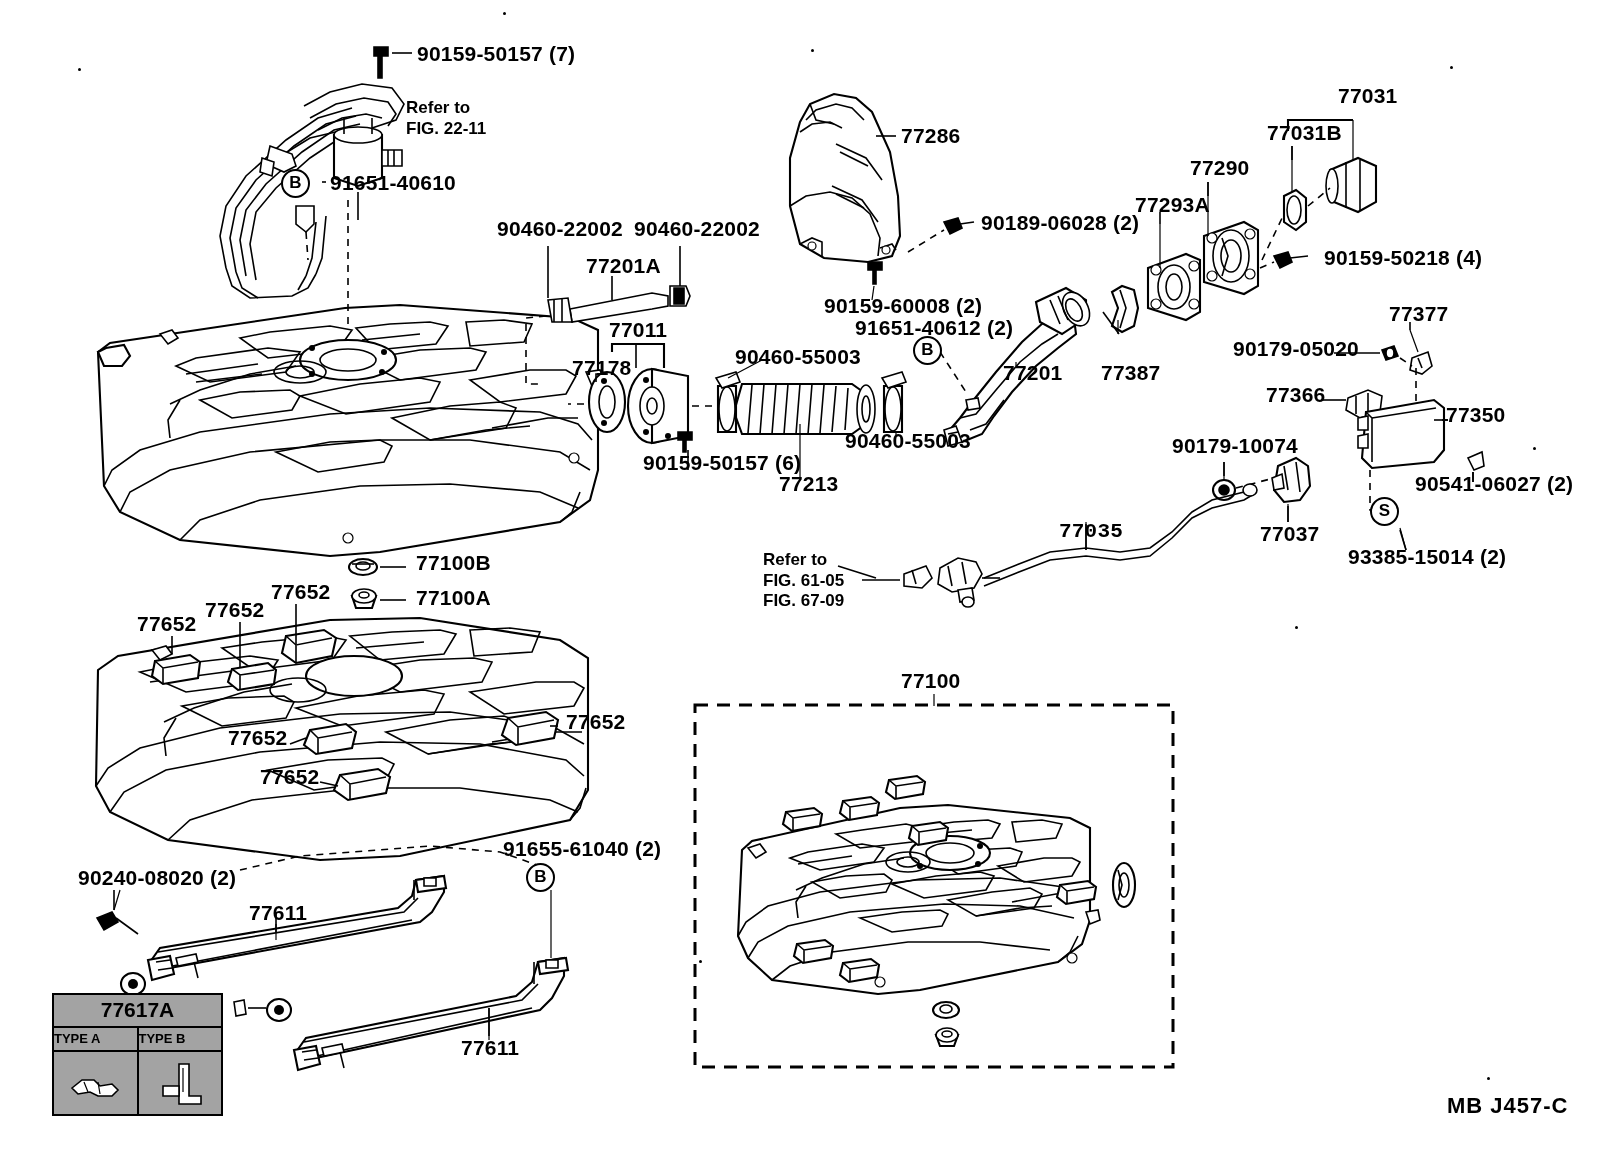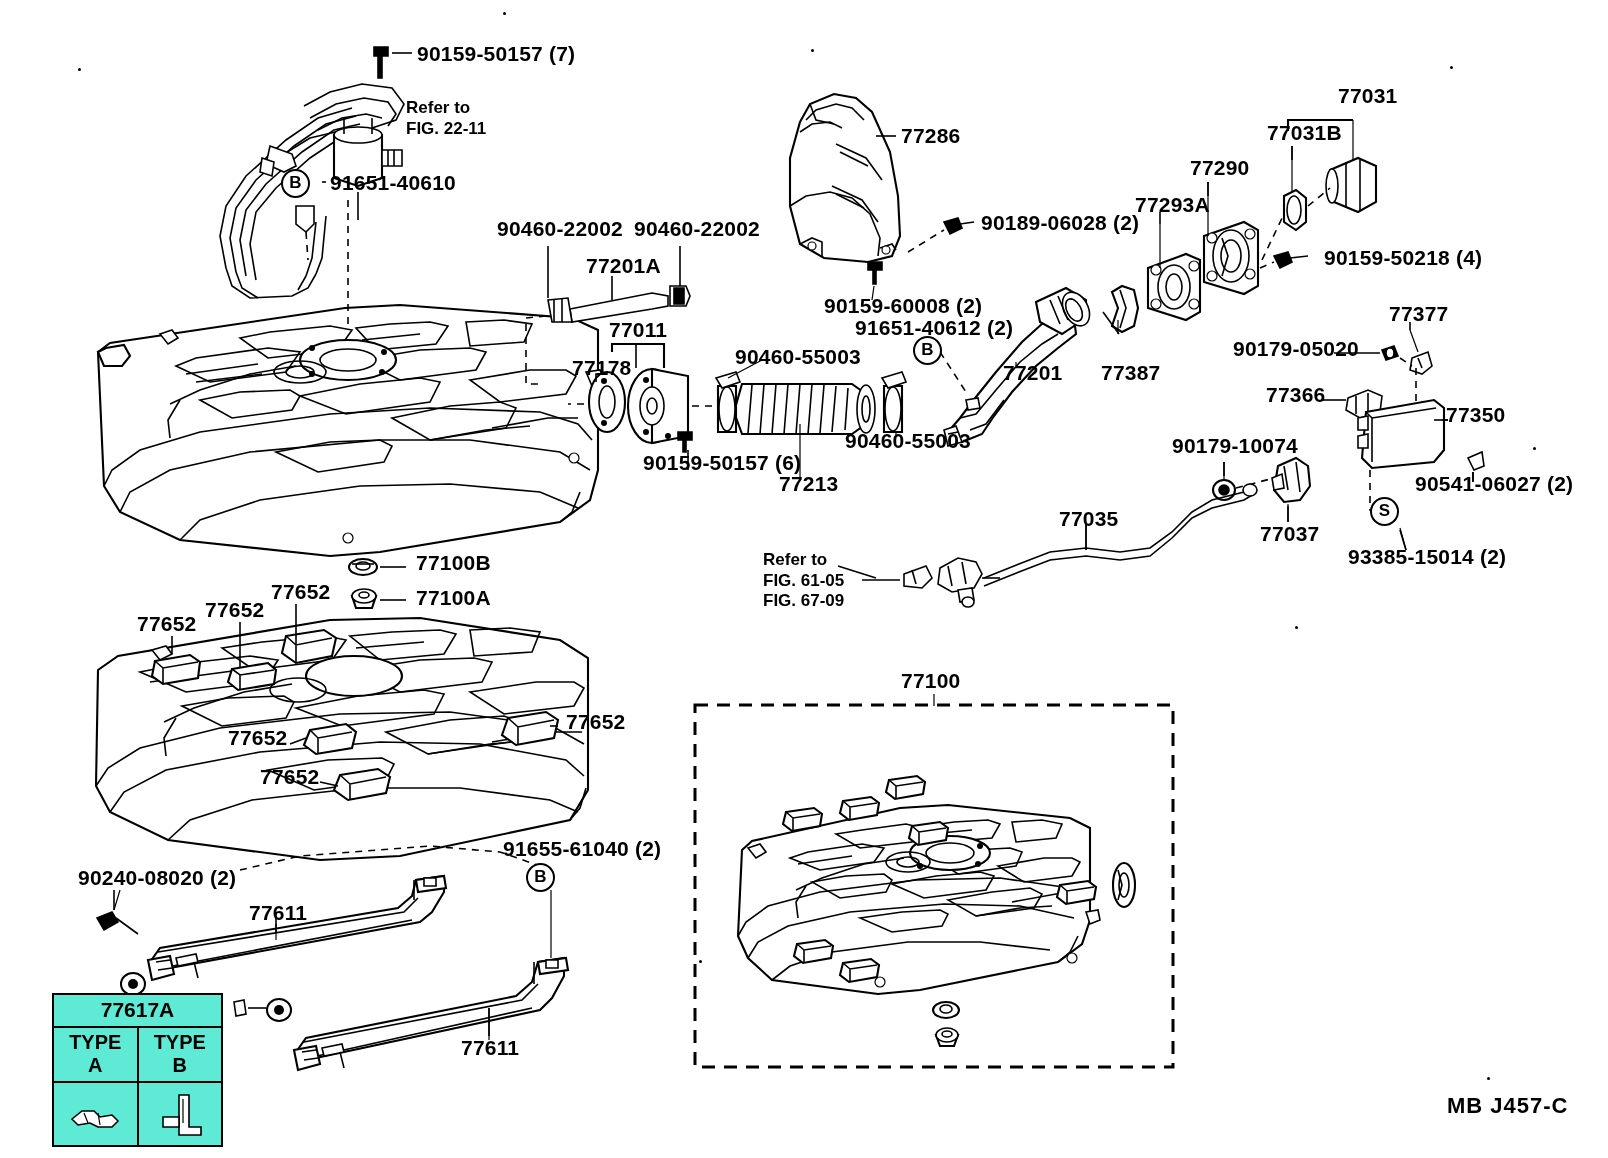--- a/index.html
+++ b/index.html
@@ -11,25 +11,25 @@
   .multi{position:absolute;font-weight:700;font-size:17px;line-height:1.22;white-space:pre;}
   svg{position:absolute;left:0;top:0;width:1608px;height:1158px;overflow:visible;}
   .ln{stroke:#000;fill:none;}
   .w2{stroke-width:2.1;}
   .w15{stroke-width:1.6;}
   .w1{stroke-width:1.2;}
   .dash{stroke-dasharray:7 6;}
   .dashbox{stroke-dasharray:13 9;stroke-width:3;}
   .fillw{fill:#fff;}
   .fillk{fill:#000;}
-  .tbl{position:absolute;border:2.4px solid #000;background:#5eead4;}
+  .tbl{position:absolute;border:2.4px solid #000;background:#a3a3a3;}
   .tbl .hd{border-bottom:2.4px solid #000;text-align:center;font-weight:700;
            font-size:21px;padding:3px 0 4px;}
   .tbl .row{display:flex;}
-  .tbl .cell{flex:1;text-align:center;font-weight:700;font-size:20px;padding:3px 8px 4px;}
+  .tbl .cell{flex:1;font-weight:700;font-size:13px;padding:3px 0 4px;}
   .tbl .cell+.cell{border-left:2.4px solid #000;}
   .tbl .imgs{display:flex;border-top:2.4px solid #000;height:62px;}
   .tbl .ic{flex:1;position:relative;}
   .tbl .ic+.ic{border-left:2.4px solid #000;}
   .cir{position:absolute;width:25px;height:25px;border:2.4px solid #000;border-radius:50%;
        background:#fff;font-weight:700;font-size:17px;text-align:center;line-height:24px;}
   .speck{position:absolute;background:#000;border-radius:50%;}
 </style>
 </head>
 <body>
@@ -542,21 +542,21 @@
 <div class="lbl" style="left:1338px;top:84px;">77031</div>
 <div class="lbl" style="left:1324px;top:246px;">90159-50218 (4)</div>
 <div class="lbl" style="left:1389px;top:302px;">77377</div>
 <div class="lbl" style="left:1233px;top:337px;">90179-05020</div>
 <div class="lbl" style="left:1266px;top:383px;">77366</div>
 <div class="lbl" style="left:1446px;top:403px;">77350</div>
 <div class="lbl" style="left:1415px;top:472px;">90541-06027 (2)</div>
 <div class="lbl" style="left:1172px;top:434px;">90179-10074</div>
 <div class="lbl" style="left:1260px;top:522px;">77037</div>
 <div class="lbl" style="left:1348px;top:545px;">93385-15014 (2)</div>
-<div class="lbl" style="left:1059px;top:507px;">77035</div>
+<div class="lbl" style="left:1059px;top:520px;font-family:Liberation Mono, monospace;">77035</div>
 <div class="lbl" style="left:416px;top:551px;">77100B</div>
 <div class="lbl" style="left:416px;top:586px;">77100A</div>
 <div class="lbl" style="left:271px;top:580px;">77652</div>
 <div class="lbl" style="left:205px;top:598px;">77652</div>
 <div class="lbl" style="left:137px;top:612px;">77652</div>
 <div class="lbl" style="left:566px;top:710px;">77652</div>
 <div class="lbl" style="left:228px;top:726px;">77652</div>
 <div class="lbl" style="left:260px;top:765px;">77652</div>
 <div class="lbl" style="left:901px;top:669px;">77100</div>
 <div class="lbl" style="left:78px;top:866px;">90240-08020 (2)</div>

